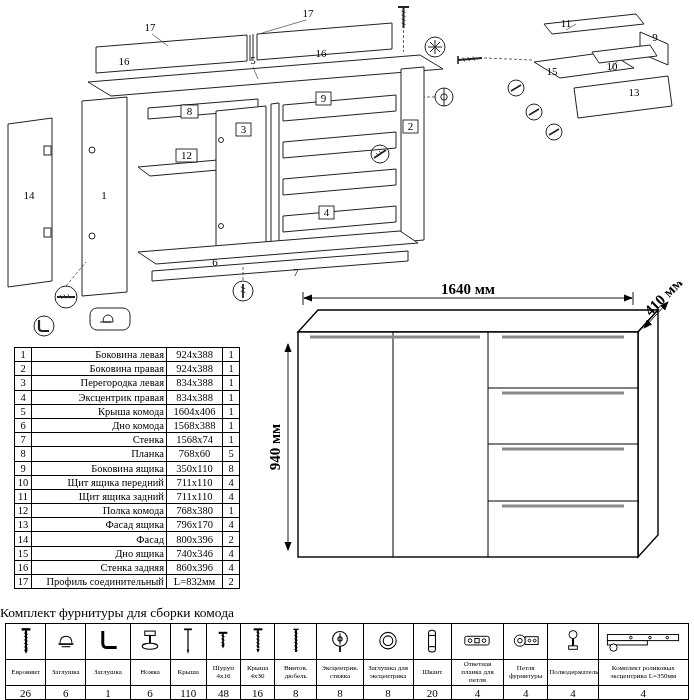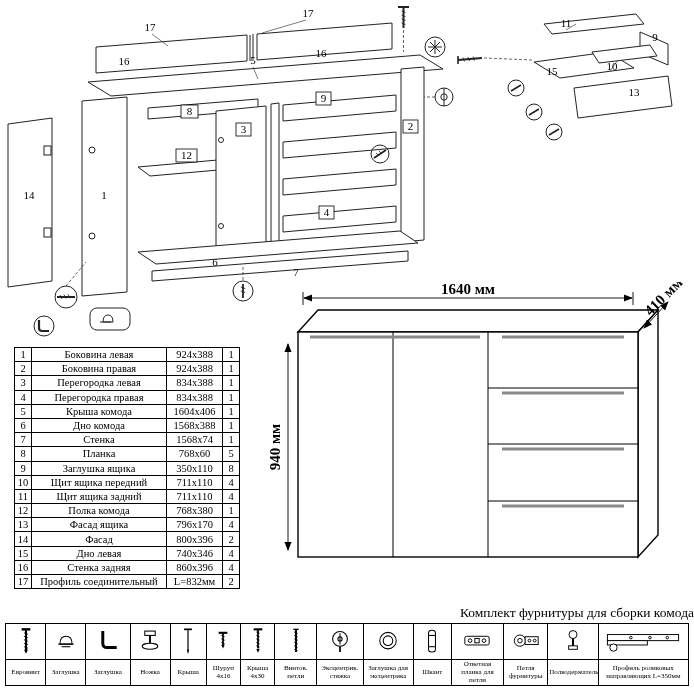--- a/index.html
+++ b/index.html
@@ -5,22 +5,22 @@
   *{box-sizing:border-box;margin:0;padding:0}
   body{background:#fff}
   .sheet{position:relative;width:694px;height:700px;background:#fff;overflow:hidden;
          font-family:"Liberation Serif",serif;color:#000}
   svg text{font-family:"Liberation Serif",serif}
   .top-diagram{position:absolute;left:0;top:0;width:694px;height:345px}
   .dresser-wrap{position:absolute;left:266px;top:282px;width:428px;height:316px}
   .parts{position:absolute;left:14px;top:347px;border-collapse:collapse;font-size:10.5px;table-layout:fixed}
   .parts td{border:1px solid #000;height:14.2px;padding:0 2px;line-height:1.05;white-space:nowrap;overflow:hidden}
   .parts td.c{text-align:center}
-  .parts td.nm{text-align:center}
-  .hw-title{position:absolute;top:605px;left:0;width:100%;text-align:right;font-size:13.5px}
+  .parts td.nm{text-align:right}
+  .hw-title{position:absolute;top:605px;left:0;width:100%;text-align:left;font-size:13.5px}
   .hw{position:absolute;left:5px;top:623px;width:684px;border-collapse:collapse;table-layout:fixed}
   .hw td{border:1px solid #000;text-align:center;vertical-align:middle;padding:0;overflow:hidden}
   .hw .icon-cell{height:36px}
   .hw .name-cell{font-size:7px;line-height:1.12;height:18px;padding:1px}
   .hw .qty-cell{font-size:11px;height:14px}
   .hwicon{width:32px;height:33px;vertical-align:middle}
   .hwicon.wide{width:84px;height:33px}
 </style>
 </head>
 <body>
@@ -191,21 +191,21 @@
 
     <tr>
       <td class="c">3</td>
       <td class="nm">Перегородка левая</td>
       <td class="c">834х388</td>
       <td class="c">1</td>
     </tr>
 
     <tr>
       <td class="c">4</td>
-      <td class="nm">Перегородка правая</td>
+      <td class="nm">Эксцентрик правая</td>
       <td class="c">834х388</td>
       <td class="c">1</td>
     </tr>
 
     <tr>
       <td class="c">5</td>
       <td class="nm">Крыша комода</td>
       <td class="c">1604х406</td>
       <td class="c">1</td>
     </tr>
@@ -226,21 +226,21 @@
 
     <tr>
       <td class="c">8</td>
       <td class="nm">Планка</td>
       <td class="c">768х60</td>
       <td class="c">5</td>
     </tr>
 
     <tr>
       <td class="c">9</td>
-      <td class="nm">Заглушка ящика</td>
+      <td class="nm">Боковина ящика</td>
       <td class="c">350х110</td>
       <td class="c">8</td>
     </tr>
 
     <tr>
       <td class="c">10</td>
       <td class="nm">Щит ящика передний</td>
       <td class="c">711х110</td>
       <td class="c">4</td>
     </tr>
@@ -268,21 +268,21 @@
 
     <tr>
       <td class="c">14</td>
       <td class="nm">Фасад</td>
       <td class="c">800х396</td>
       <td class="c">2</td>
     </tr>
 
     <tr>
       <td class="c">15</td>
-      <td class="nm">Дно левая</td>
+      <td class="nm">Дно ящика</td>
       <td class="c">740х346</td>
       <td class="c">4</td>
     </tr>
 
     <tr>
       <td class="c">16</td>
       <td class="nm">Стенка задняя</td>
       <td class="c">860х396</td>
       <td class="c">4</td>
     </tr>
@@ -469,25 +469,42 @@
             </svg></td>
     </tr>
     <tr>
       <td class="name-cell">Евровинт</td>
       <td class="name-cell">Заглушка</td>
       <td class="name-cell">Заглушка</td>
       <td class="name-cell">Ножка</td>
       <td class="name-cell">Крыша</td>
       <td class="name-cell">Шуруп 4х16</td>
       <td class="name-cell">Крыша 4х30</td>
-      <td class="name-cell">Винтов. петли</td>
+      <td class="name-cell">Винтов. дюбель</td>
       <td class="name-cell">Эксцентрик. стяжка</td>
       <td class="name-cell">Заглушка для эксцентрика</td>
       <td class="name-cell">Шкант</td>
       <td class="name-cell">Ответная планка для петли</td>
       <td class="name-cell">Петля фурнитуры</td>
       <td class="name-cell">Полкодержатель</td>
-      <td class="name-cell">Профиль роликовых направляющих L=350мм</td>
+      <td class="name-cell">Комплект роликовых эксцентрика L=350мм</td>
+    </tr>
+    <tr>
+      <td class="qty-cell">26</td>
+      <td class="qty-cell">6</td>
+      <td class="qty-cell">1</td>
+      <td class="qty-cell">6</td>
+      <td class="qty-cell">110</td>
+      <td class="qty-cell">48</td>
+      <td class="qty-cell">16</td>
+      <td class="qty-cell">8</td>
+      <td class="qty-cell">8</td>
+      <td class="qty-cell">8</td>
+      <td class="qty-cell">20</td>
+      <td class="qty-cell">4</td>
+      <td class="qty-cell">4</td>
+      <td class="qty-cell">4</td>
+      <td class="qty-cell">4</td>
     </tr>
     </tbody>
   </table>
 
 </div>
 
 </body></html>

